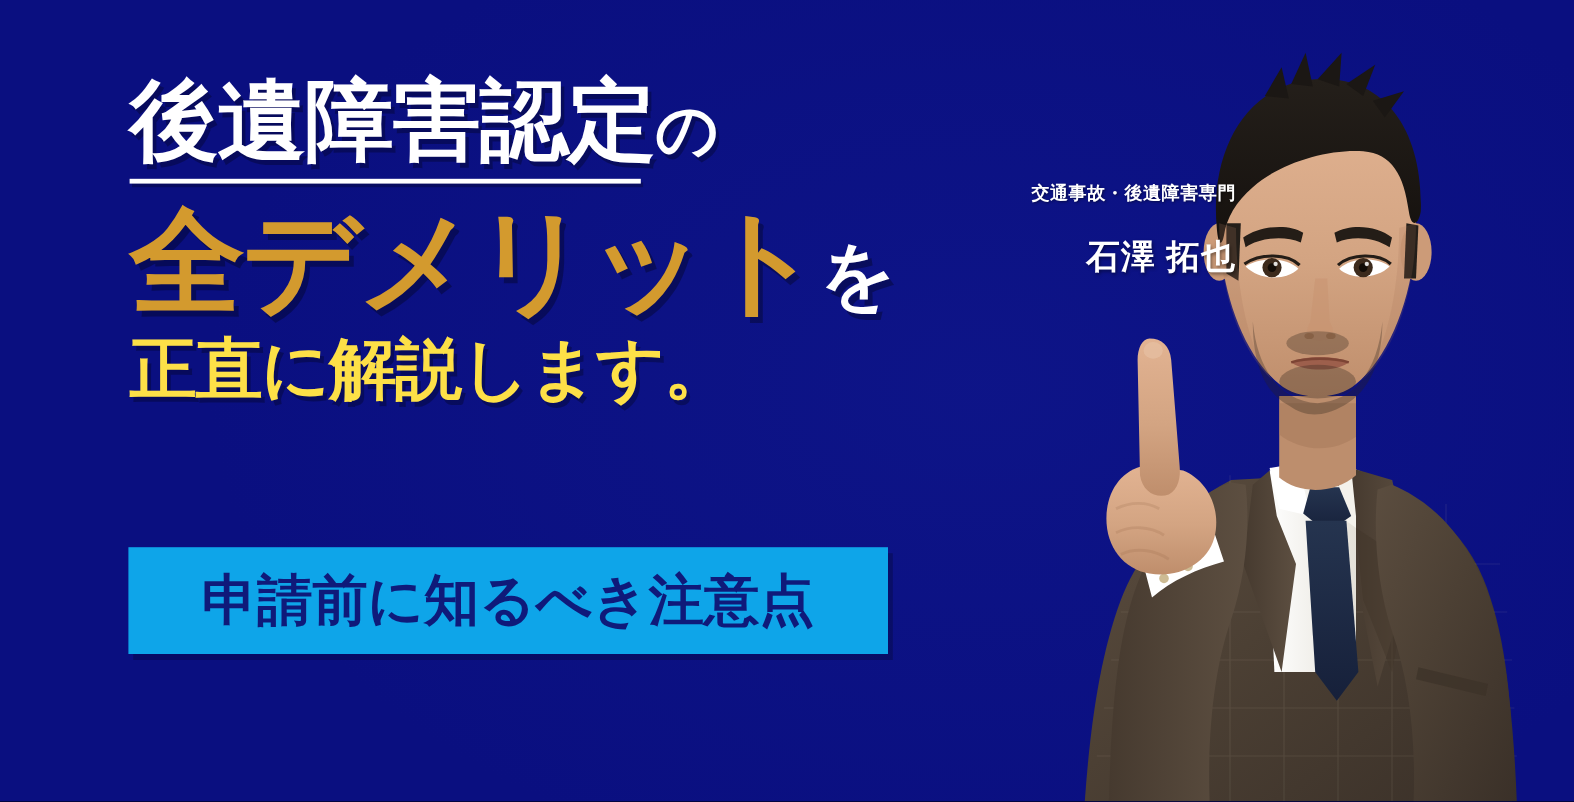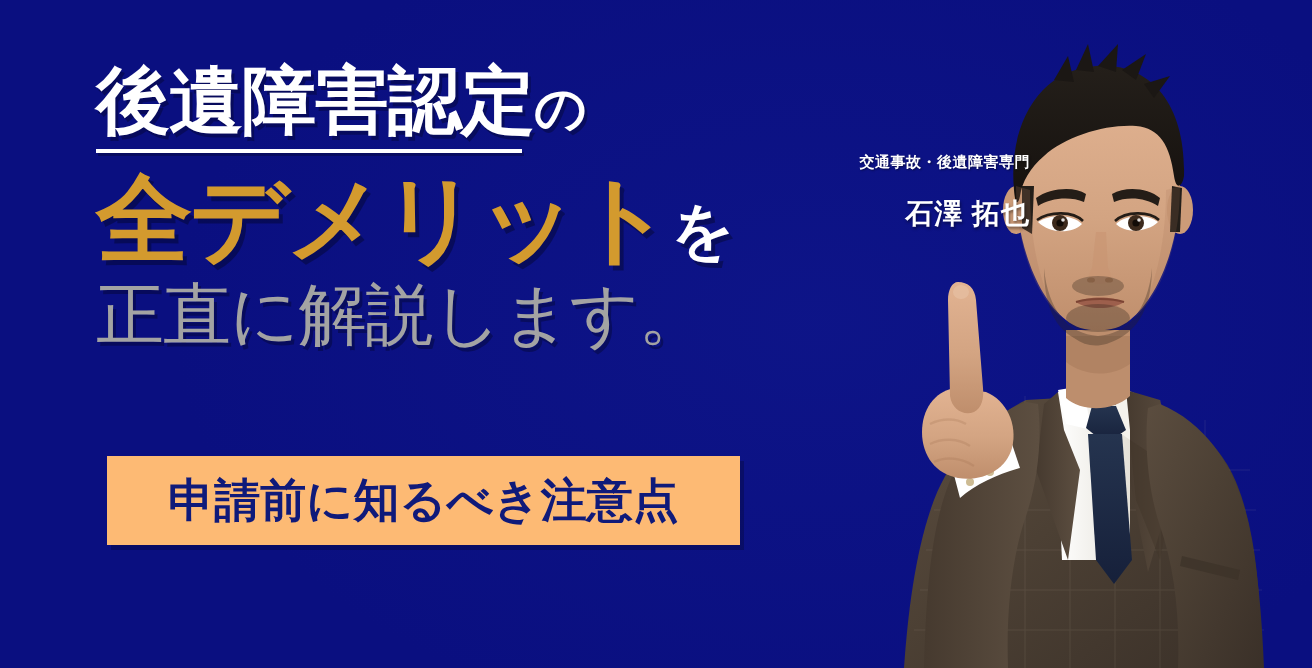--- a/index.html
+++ b/index.html
@@ -26,21 +26,21 @@
   .bg-vignette {
     position: absolute;
     inset: 0;
     background: radial-gradient(ellipse 70% 90% at 62% 48%, rgba(20,30,150,0.35) 0%, rgba(10,15,128,0) 70%);
     pointer-events: none;
   }
 
   
   .headline {
     position: absolute;
-    left: 96px;
+    left: 108px;
     top: 64px;
     width: 700px;
   }
 
   .line1 {
     font-size: 74px;
     font-weight: 700;
     color: #ffffff;
     letter-spacing: -1px;
     line-height: 1.0;
@@ -72,37 +72,37 @@
   }
   .line2 .gold { color: #d39a2e; margin-top: 24px; }
   .line2 .wo {
     color: #ffffff;
     font-size: 62px;
     letter-spacing: 0;
   }
 
   .line3 {
     margin-top: 12px;
-    font-size: 68px;
-    font-weight: 400;
-    color: #a3a3a3;
+    font-size: 56px;
+    font-weight: 700;
+    color: #fde047;
     letter-spacing: -1px;
     line-height: 1.05;
     white-space: nowrap;
     text-shadow: 3px 4px 0 rgba(0,0,0,0.28);
   }
 
   
   .banner {
     position: absolute;
     left: 107px;
     top: 456px;
     width: 633px;
     height: 89px;
-    background: #fdba74;
+    background: #0ea5e9;
     display: flex;
     align-items: center;
     justify-content: center;
     box-shadow: 4px 5px 0 rgba(0,0,0,0.22);
   }
   .banner-text {
     font-size: 46px;
     font-weight: 700;
     color: #0f1a7a;
     letter-spacing: 0px;

